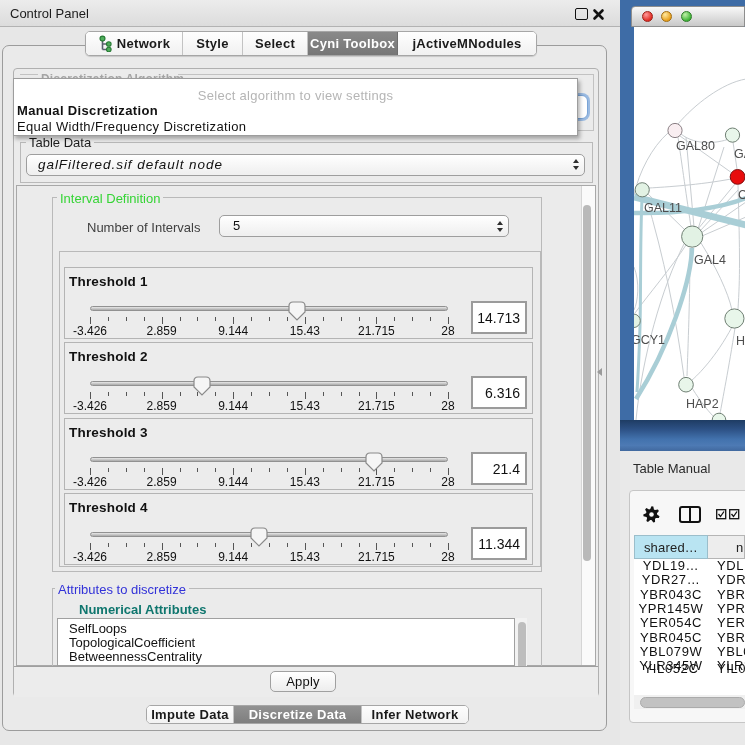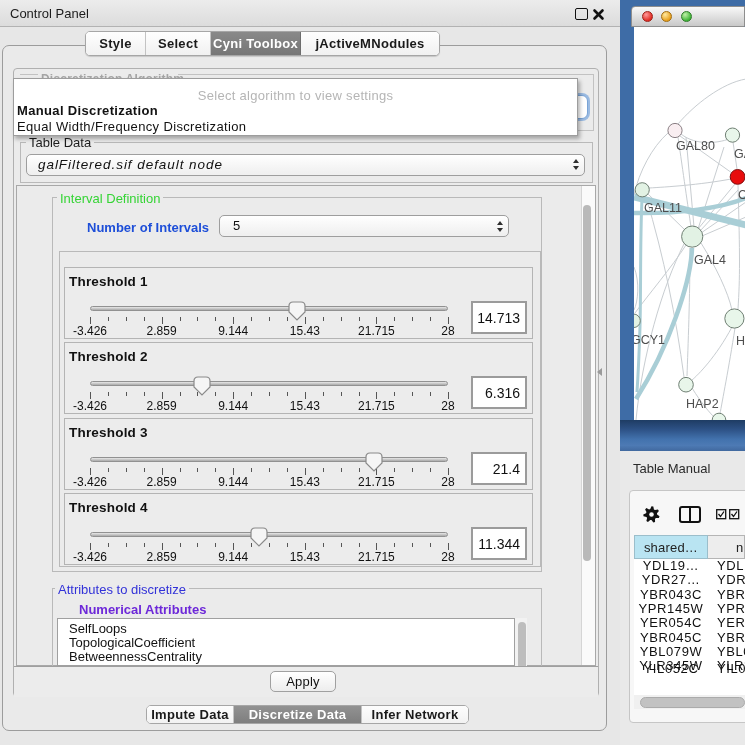--- a/index.html
+++ b/index.html
@@ -38,37 +38,37 @@
 #combo1text { left:38px; top:157px; font-size:13.5px; color:#111; letter-spacing:0.95px;font-style:italic; }
 .stepper { width:6px; height:11px; }
 .arr-up { width:0; height:0; border-left:3px solid transparent; border-right:3px solid transparent; border-bottom:4.5px solid #2e2e2e; position:absolute; top:0; }
 .arr-dn { width:0; height:0; border-left:3px solid transparent; border-right:3px solid transparent; border-top:4.5px solid #2e2e2e; position:absolute; bottom:0; }
 
 #scrollpane { left:16px; top:185px; width:580px; height:481px; background:#ebebeb; border:1px solid #a8a8a8; }
 #vsbtrack { left:581px; top:186px; width:14px; height:479px; background:#fafafa; border-left:1px solid #d5d5d5; }
 #vsbthumb { left:583px; top:205px; width:8px; height:356px; background:#b9b9b9; border-radius:4px; }
 #ivgroup { left:52px; top:197px; width:490px; height:375px; }
 #ivtitle { left:57px; top:191px; color:#35d435; }
-#noilabel { left:87px; top:220px; font-size:13px; font-weight:bold; color:#1d4ed8; }
+#noilabel { left:87px; top:220px; font-size:13px; font-weight:normal; color:#404040; }
 #combo2 { left:219px; top:215px; width:290px; height:22px; }
 #combo2text { left:233px; top:218px; font-size:13px; color:#111; }
 #thgroup { left:59px; top:251px; width:482px; height:316px; }
 #thtitle { left:62px; top:247px; color:#3232d8; }
 
 .throw { left:64px; width:469px; height:72px; background:#ececec; border:1px solid #b4b4b4; }
 .thname { position:absolute; left:4px; top:6px; font-size:13.5px; font-weight:bold; color:#111; letter-spacing:0.2px; }
 .track { position:absolute; left:25px; top:38px; width:358px; height:5px; border:1px solid #919191; border-radius:3px; background:linear-gradient(#e8e8e8,#a9a9a9); }
 .vbox { position:absolute; left:406px; top:33px; width:56px; height:33px; background:#fff; border:2px solid #9b9b9b; font-size:14px; color:#111; text-align:right; padding:7px 5px 8px 0; }
 .tick { position:absolute; width:1px; background:#555; }
 .slab { position:absolute; top:56px; font-size:12px; color:#111; transform:translateX(-50%); white-space:nowrap; }
 .thumb { position:absolute; top:33px; }
 
 #atgroup { left:52px; top:588px; width:490px; height:78px; border-bottom:none; }
 #attitle { left:55px; top:582px; color:#3232d8; }
-#numlabel { left:55px; top:602px; font-size:13px; font-weight:bold; color:#6d28d9;padding-left:24px; }
+#numlabel { left:55px; top:602px; font-size:13px; font-weight:bold; color:#0f766e;padding-left:24px; }
 #listbox { left:57px; top:618px; width:458px; height:48px; background:#fff; border:1px solid #a0a0a0; overflow:hidden; }
 #listbox div { position:absolute; left:11px; font-size:13px; color:#111; }
 #lsbtrack { left:515px; top:618px; width:12px; height:48px; background:#f2f2f2; }
 #lsbthumb { left:518px; top:622px; width:8px; height:44px; background:#bdbdbd; border-radius:4px 4px 0 0; }
 
 #applyband { left:14px; top:666px; width:584px; height:31px; background:#ececec; border-top:1px solid #9f9f9f; }
 #applybtn { left:270px; top:671px; width:66px; height:21px; background:linear-gradient(#ffffff,#ededed); border:1px solid #a0a0a0; border-radius:5px; font-size:13px; color:#111; text-align:center; padding-top:2px; letter-spacing:0.2px; }
 
 #bottabs { left:146px; top:705px; height:19px; display:flex; border:1px solid #a6a6a6; border-radius:5px; overflow:hidden; background:#fff; }
 .bseg { height:100%; display:flex; align-items:center; justify-content:center; font-size:13px; letter-spacing:0.3px; color:#1a1a1a; background:linear-gradient(#fdfdfd,#f2f2f2); border-right:1px solid #c3c3c3; font-weight:bold; flex:none; }
@@ -108,20 +108,32 @@
   <div class="abs" id="btn-close"><svg width="13" height="13" viewBox="0 0 13 13">
         <g stroke="#111" stroke-width="2.6" stroke-linecap="round">
           <line x1="2.5" y1="2.5" x2="10.5" y2="10.5"></line>
           <line x1="10.5" y1="2.5" x2="2.5" y2="10.5"></line>
         </g>
       </svg></div>
   <div class="abs" id="lbody"></div>
   <div class="abs" id="outerpanel"></div>
   <div class="abs" id="innerpanel"></div>
   <div class="abs" id="toptabs">
+    <div class="tseg" style="width:97px;" id="seg-network"><svg width="15" height="17" viewBox="0 0 15 17" style="margin-right:4px">
+          <g stroke="#5a616e" stroke-width="1.6" fill="none">
+            <path d="M 4.5,5 L 4.5,14.5"></path>
+            <path d="M 4.5,9 L 9.5,9"></path>
+            <path d="M 4.5,14.5 L 9.5,14.5"></path>
+          </g>
+          <g stroke="#267a34" stroke-width="1.1">
+            <circle cx="4.5" cy="3.6" r="2.5" fill="#4fae5c"></circle>
+            <circle cx="10.8" cy="9" r="2.3" fill="#4fae5c"></circle>
+            <circle cx="10.8" cy="14.5" r="2.3" fill="#4fae5c"></circle>
+          </g>
+        </svg>Network</div>
     <div class="tseg" style="width:60px;">Style</div>
     <div class="tseg" style="width:65px;">Select</div>
     <div class="tseg sel" style="width:90px;">Cyni Toolbox</div>
     <div class="tseg" style="width:138px;">jActiveMNodules</div>
   </div>
   <div class="abs" id="dalabel">Discretization Algorithm</div>
   <div class="abs" style="left:20px; top:74px; width:18px; height:1px; background:#c2c2c2;"></div>
   <div class="abs" style="left:178px; top:74px; width:415px; height:1px; background:#c2c2c2;"></div>
   <div class="abs" style="left:593px; top:74px; width:1px; height:57px; background:#c2c2c2;"></div>
   <div class="abs" style="left:578px; top:130px; width:15px; height:1px; background:#c2c2c2;"></div>

